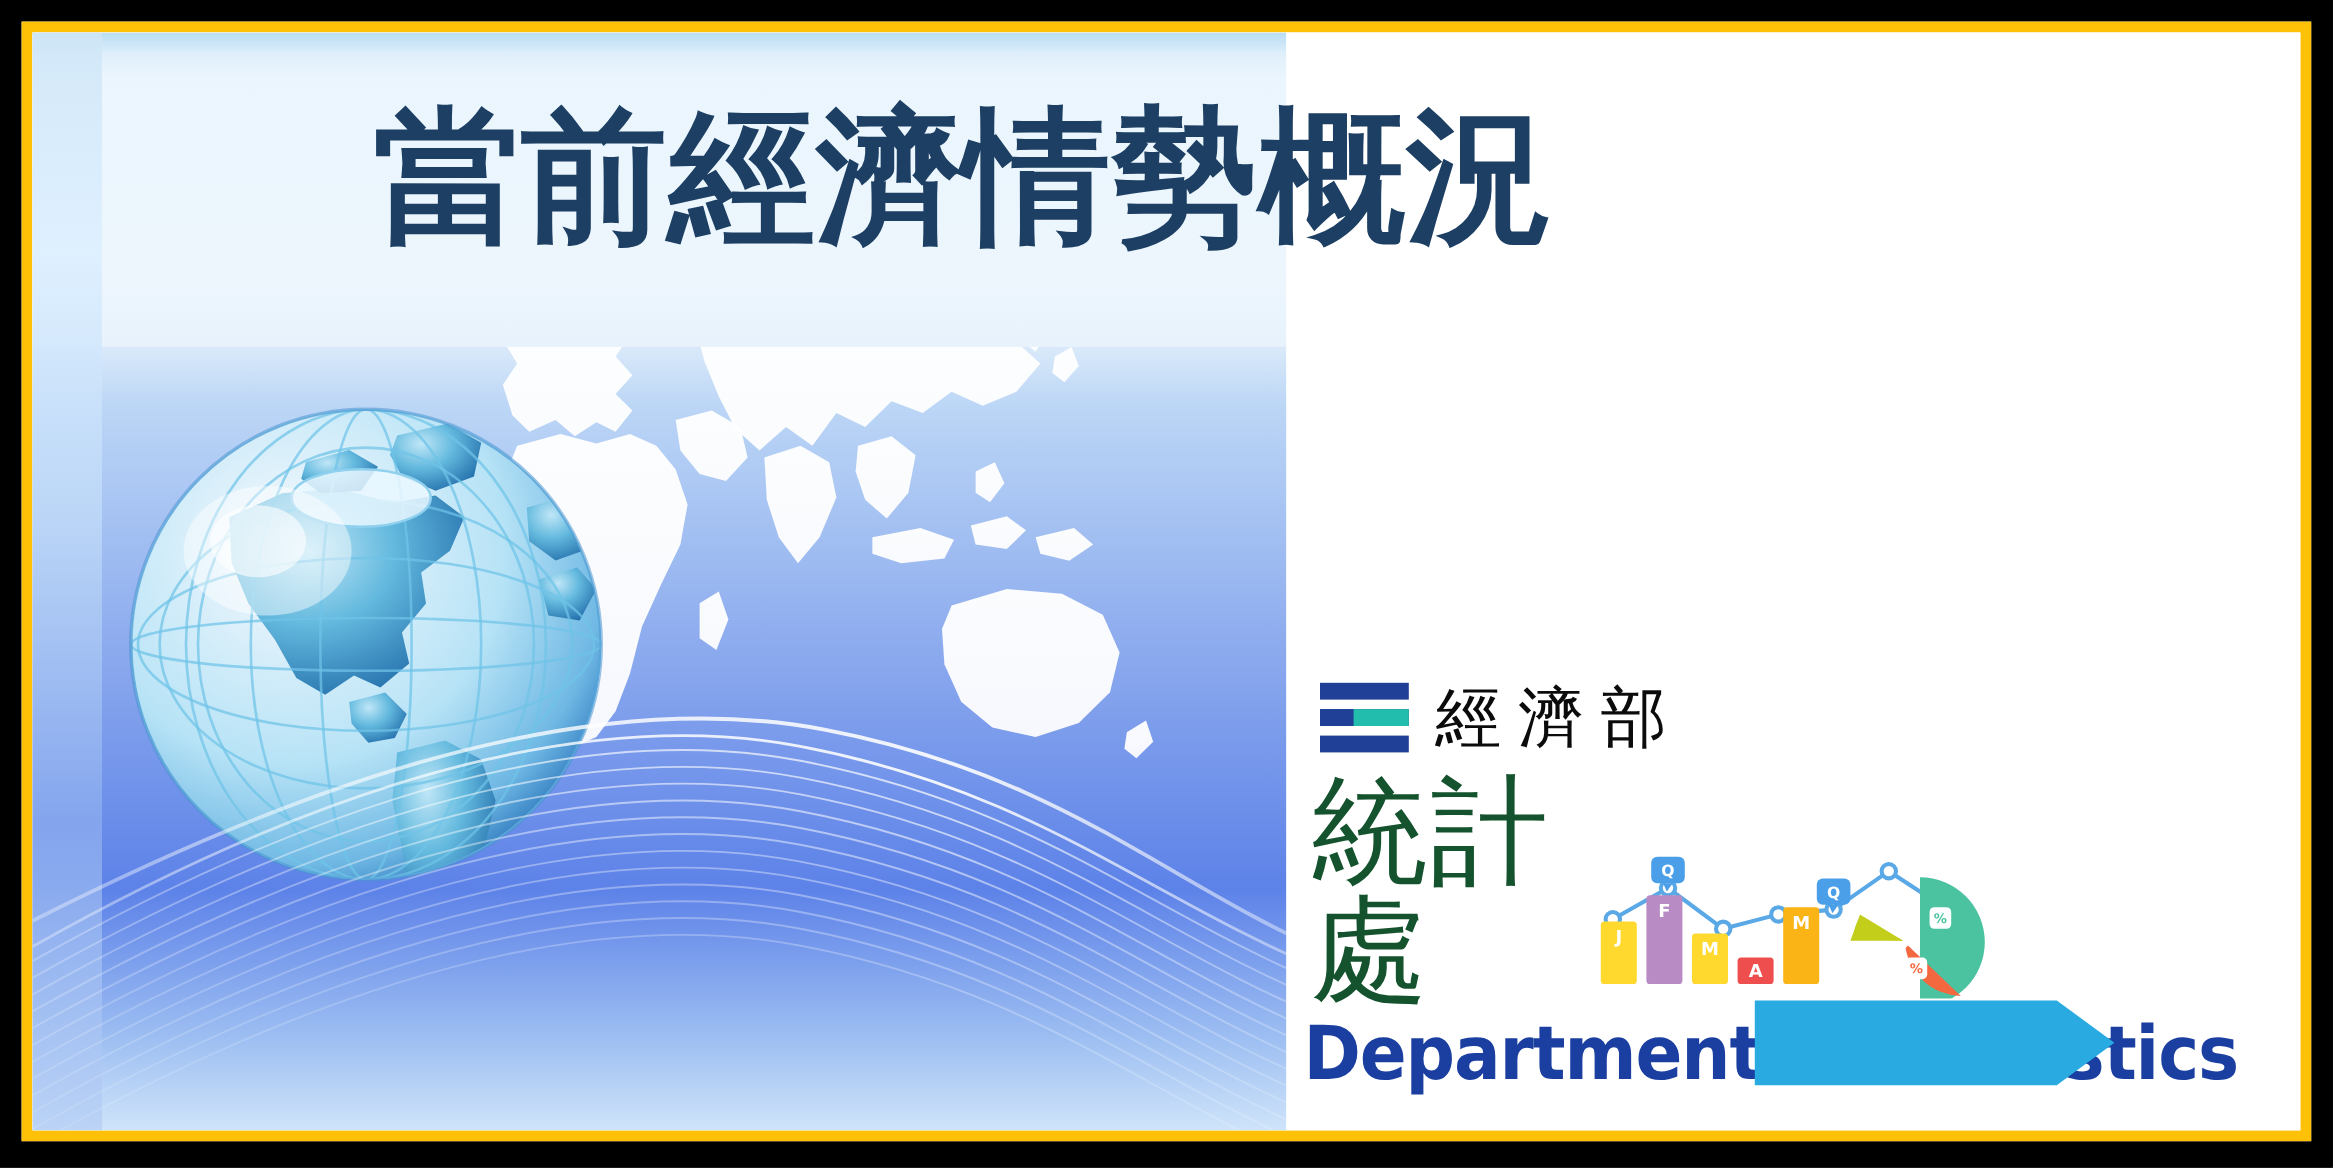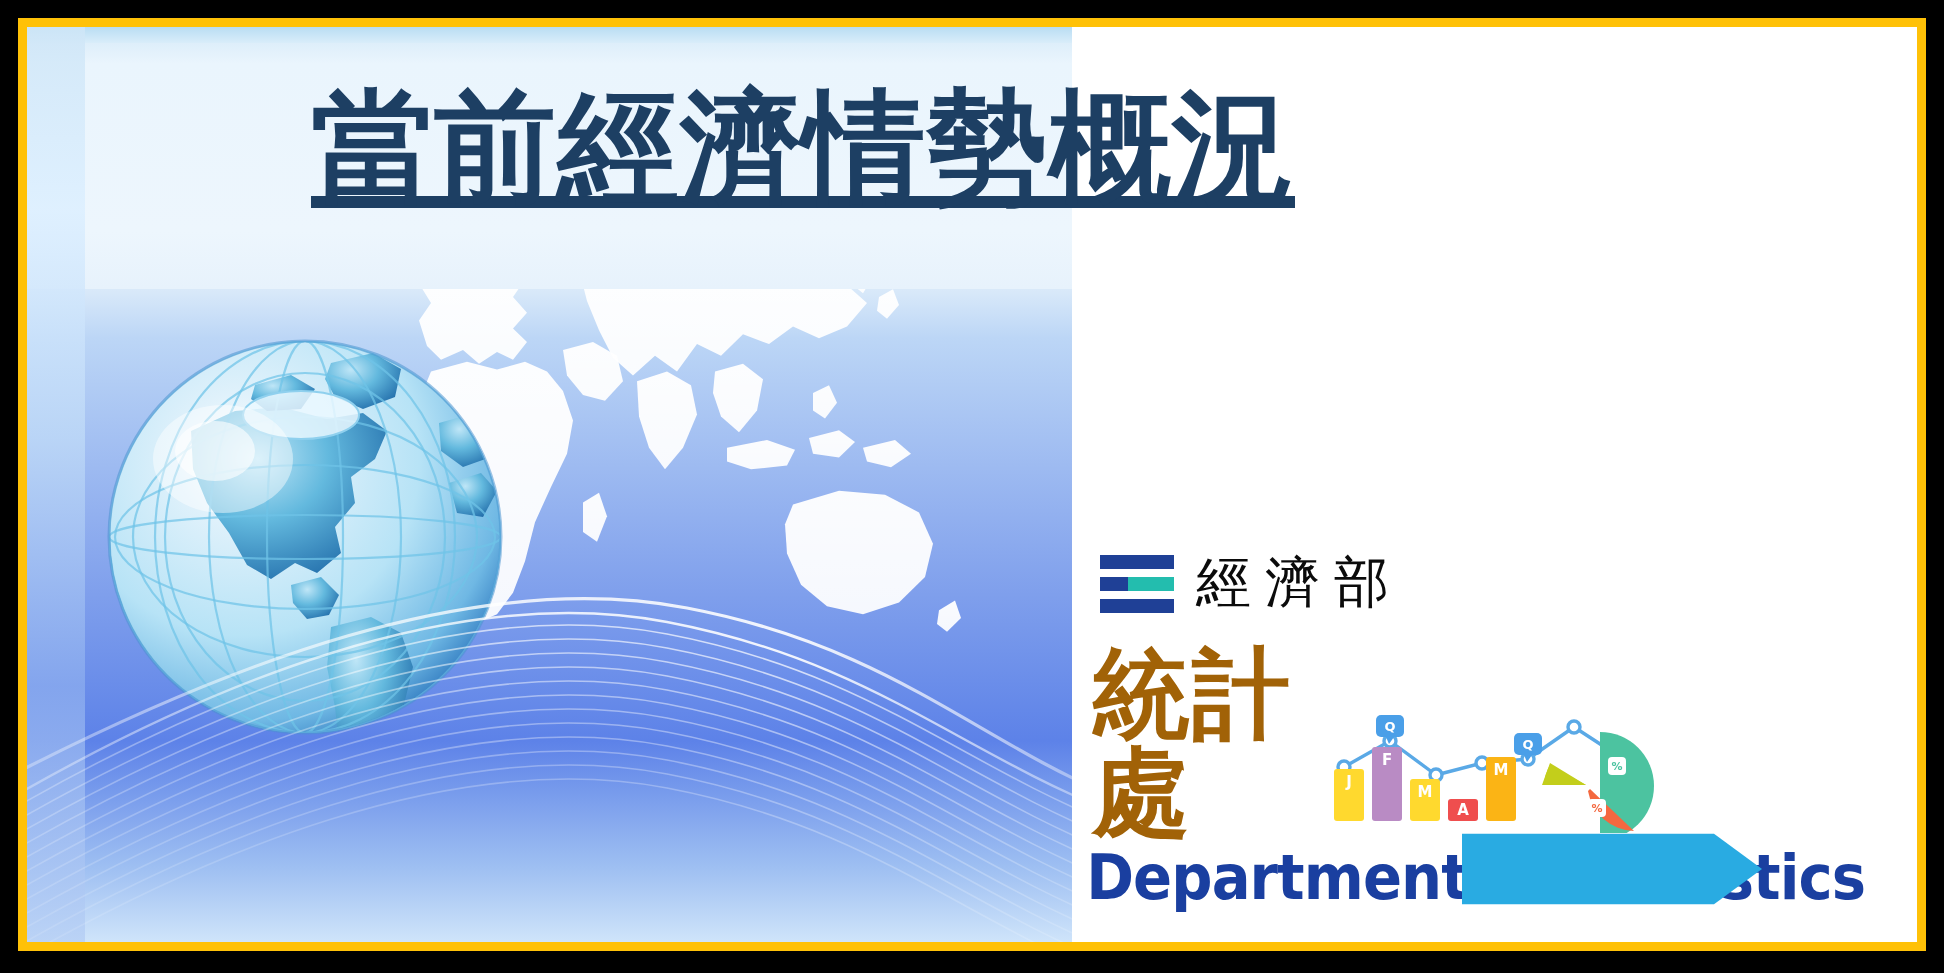--- a/index.html
+++ b/index.html
@@ -70,60 +70,59 @@
     position:absolute;
     left:284px; top:52px;
     font-size:122px;
     line-height:1.12;
     font-weight:bold;
     color:#1D3F63;
     letter-spacing:1px;
     white-space:nowrap;
     font-family:"DejaVu Sans","Liberation Sans",sans-serif;
     z-index:30;
-    text-decoration:underline;
   }
 
   
   .right-panel{
     position:relative;
     flex:1 1 auto;
     background:#ffffff;
     height:100%;
   }
 
   .logo-block{
     position:absolute;
     left:-10px;
     top:528px;
     width:600px;
   }
 
   
   .ministry-row{
-    display:flex; align-items:flex-start; gap:22px;
+    display:flex; align-items:center; gap:22px;
     padding-left:38px;
     height:86px;
   }
   .gov-mark{ width:74px; display:flex; flex-direction:column; gap:8px; }
   .gov-mark .bar{ height:14px; width:100%; background:#1F4096; }
   .gov-mark .bar.split{ display:flex; }
   .gov-mark .bar.split i{ display:block; height:100%; }
   .gov-mark .bar.split i.a{ width:38%; background:#1F4096; }
   .gov-mark .bar.split i.b{ width:62%; background:#23BDAE; }
   .ministry-name{
     font-size:55px; color:#0b0b0b; letter-spacing:14px;
     font-family:"DejaVu Serif","Liberation Serif",serif;
     font-weight:400; line-height:1;
   }
 
   
   .dept-row{ display:flex; align-items:flex-end; padding-left:30px; margin-top:4px; }
   .dept-cn{
-    font-size:98px; font-weight:bold; color:#a16207; letter-spacing:2px;
+    font-size:98px; font-weight:normal; color:#14532d; letter-spacing:2px;
     line-height:1;
     font-family:"DejaVu Sans","Liberation Sans",sans-serif;
   }
   .mini-charts{ margin-left:14px; margin-bottom:4px; }
 
   .dept-en{
     font-size:62px; font-weight:bold; color:#1A3FA0;
     letter-spacing:-1px; line-height:1;
     padding-left:26px; margin-top:6px;
     font-family:"DejaVu Sans","Liberation Sans",sans-serif;

